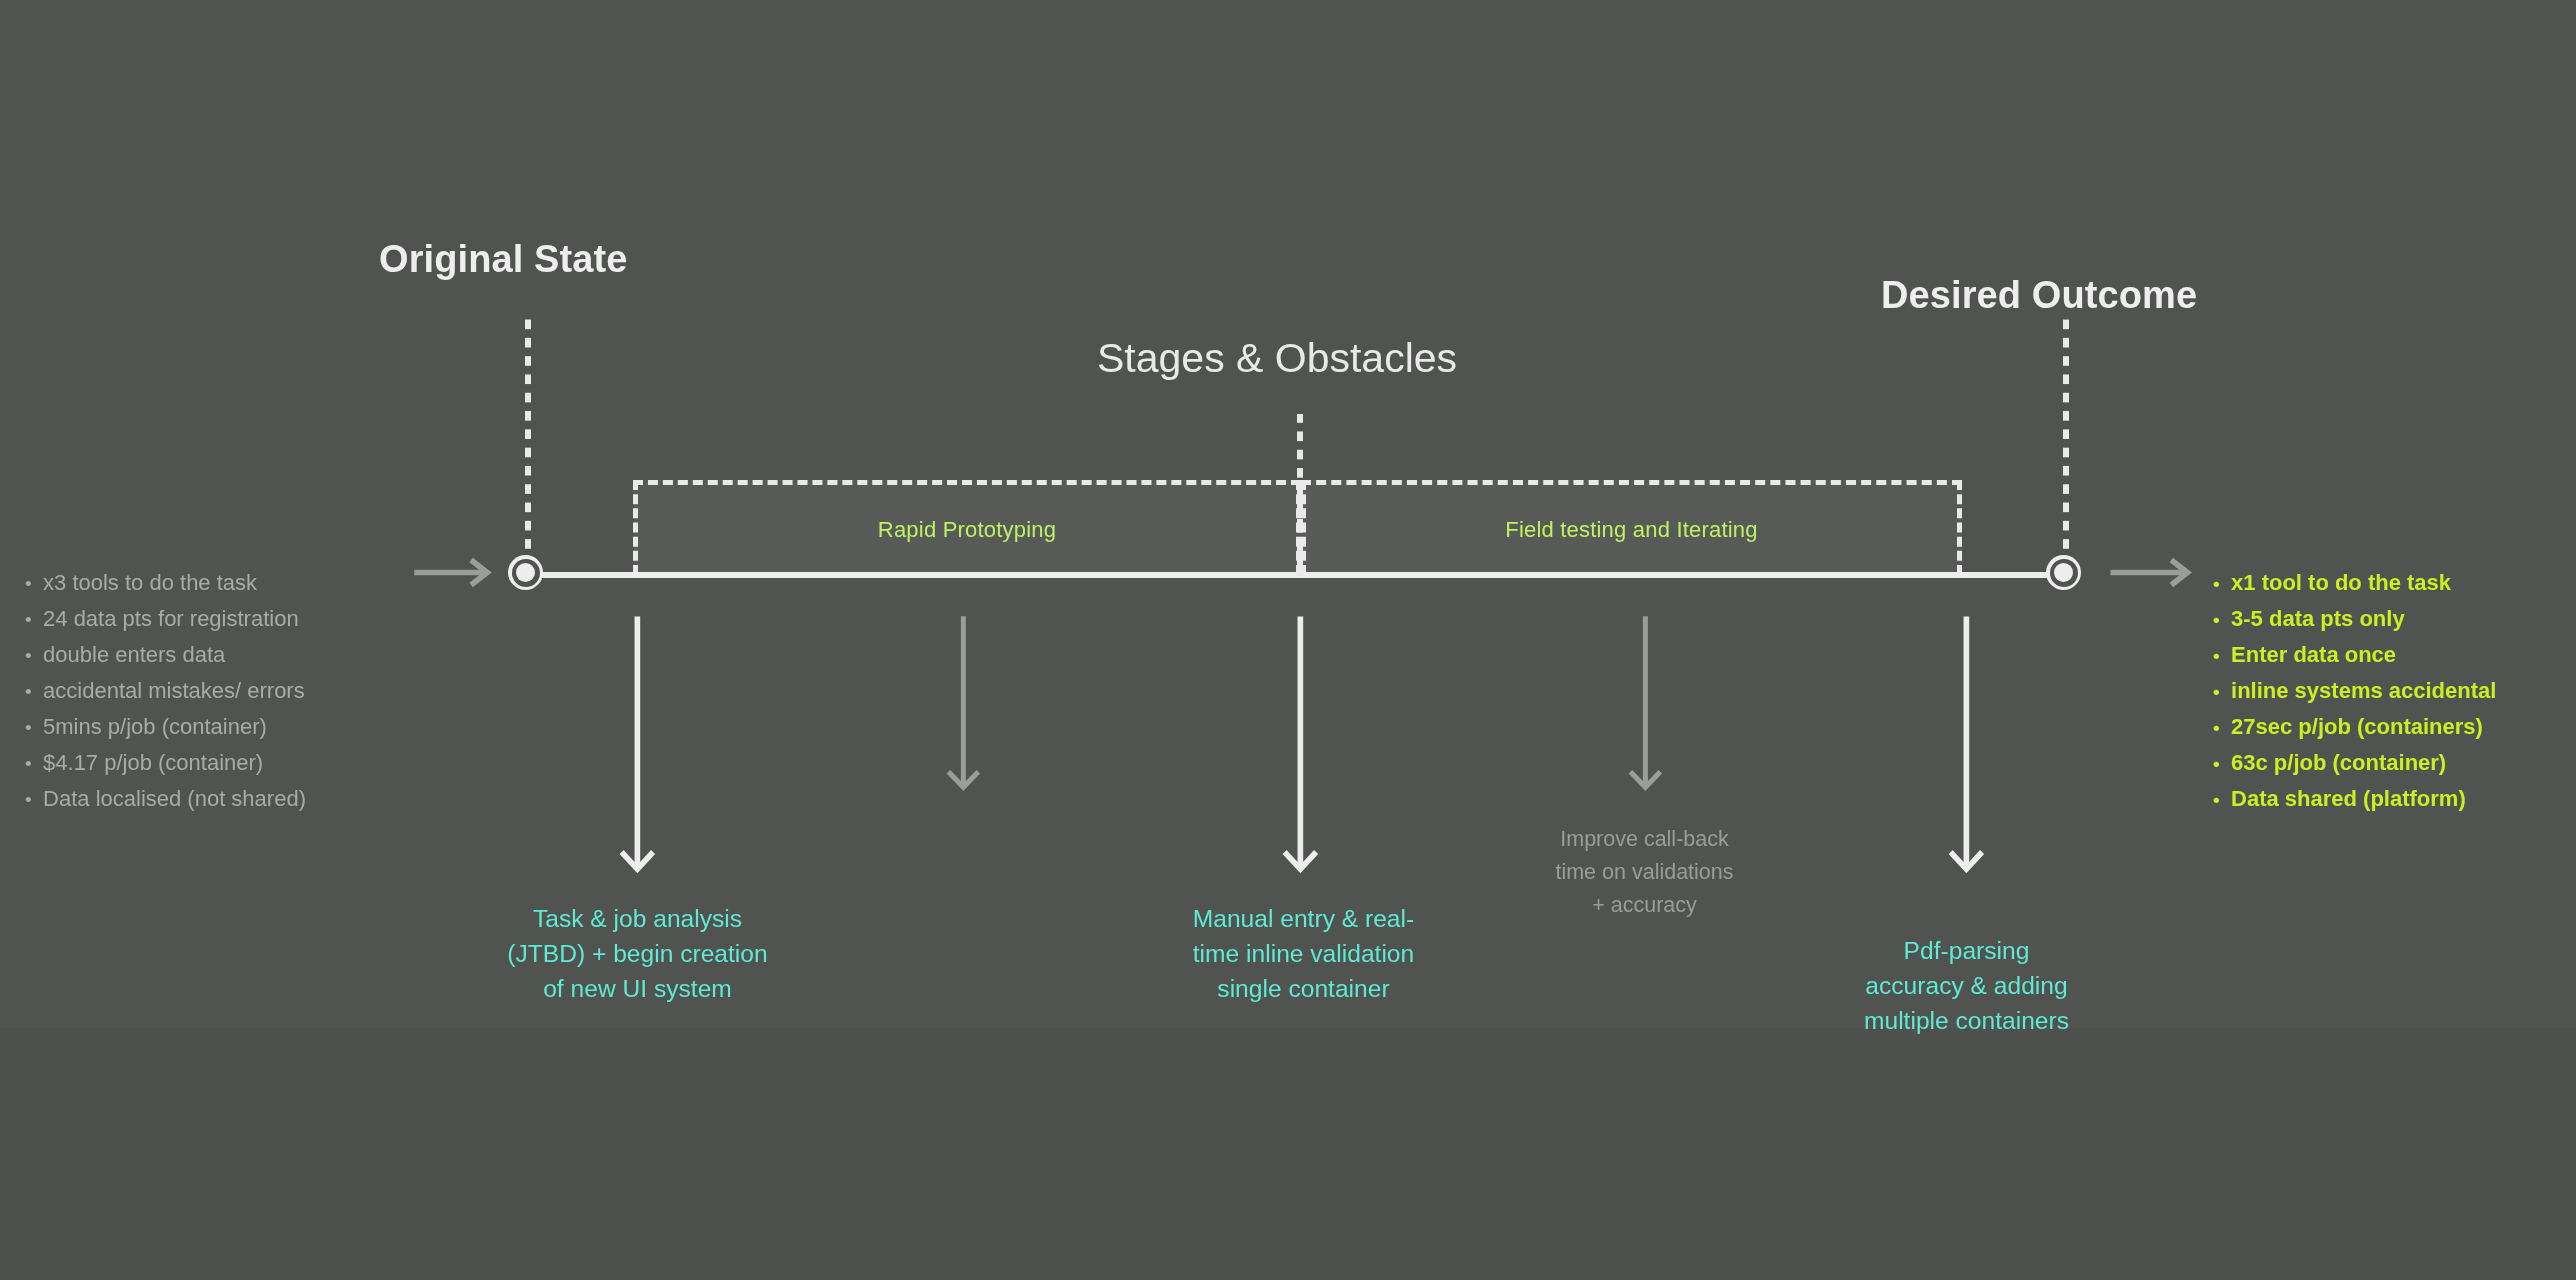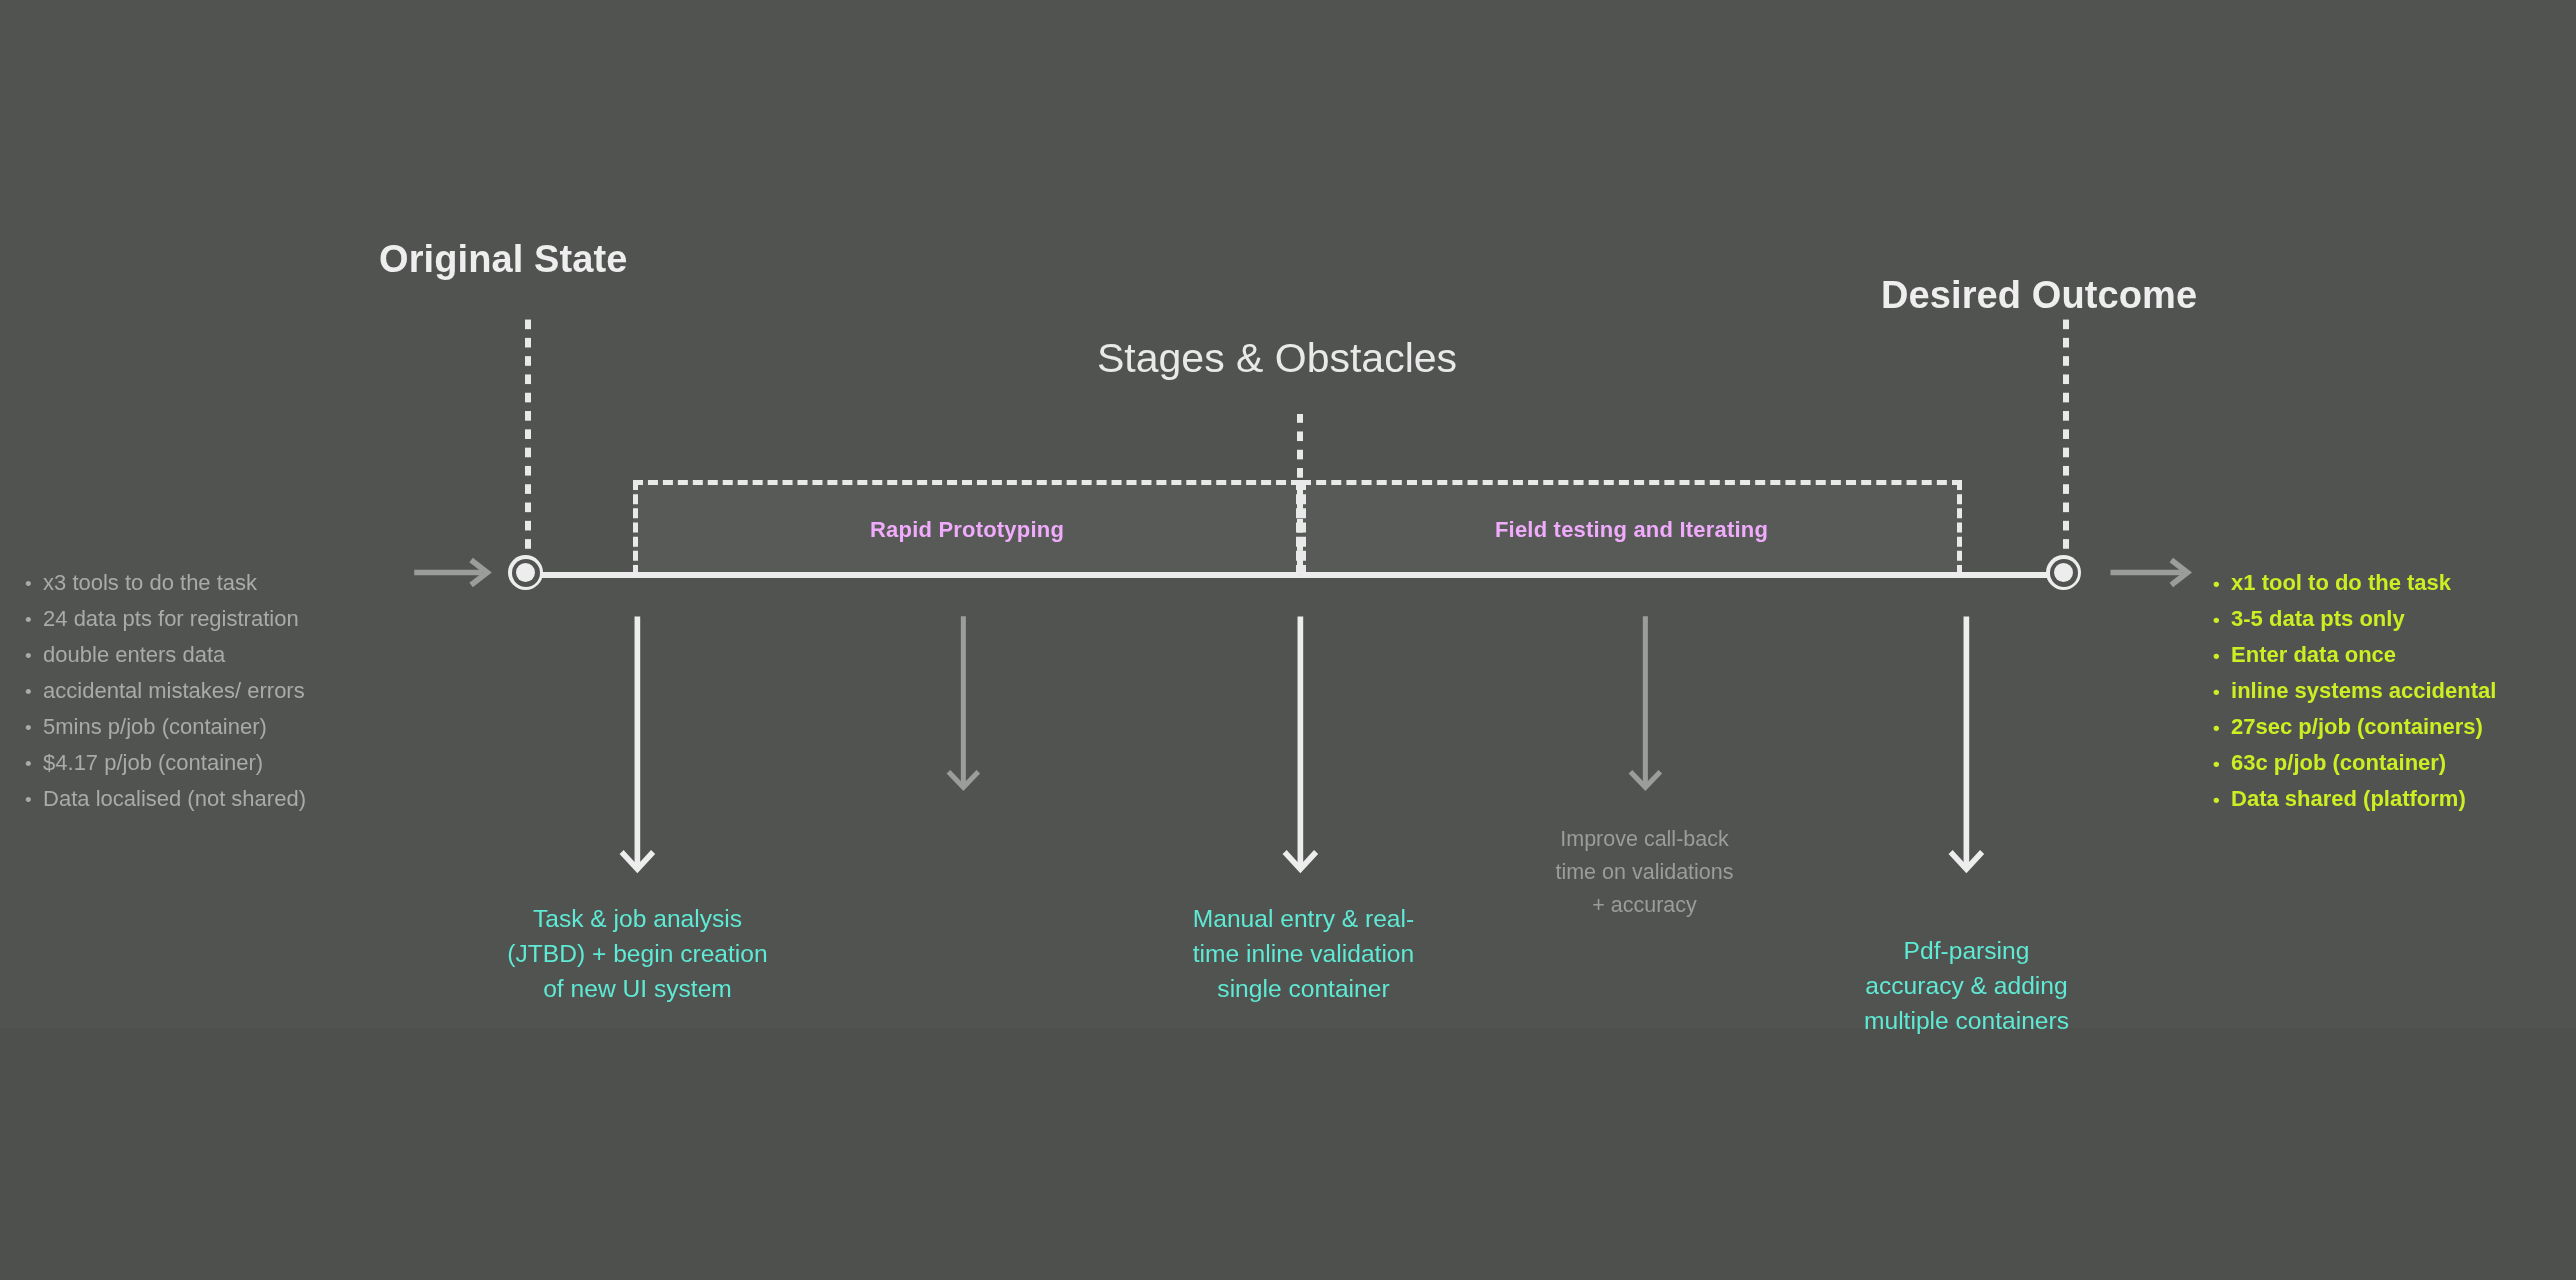--- a/index.html
+++ b/index.html
@@ -90,22 +90,22 @@
     border-top: 5.7px dashed #e9e9e9;
     border-left: 5.7px dashed #e9e9e9;
     border-right: 5.7px dashed #e9e9e9;
     border-bottom: 0;
     display: flex;
     align-items: center;
     justify-content: center;
   }
   .stage-label {
     font-size: 22px;
-    color: #f0abfc;
-    font-weight: 700;
+    color: #bef264;
+    font-weight: 400;
     white-space: nowrap;
     letter-spacing: 0.2px;
   }
 
   
   .bullet-list {
     list-style: none;
     margin: 0;
     padding: 0;
   }

